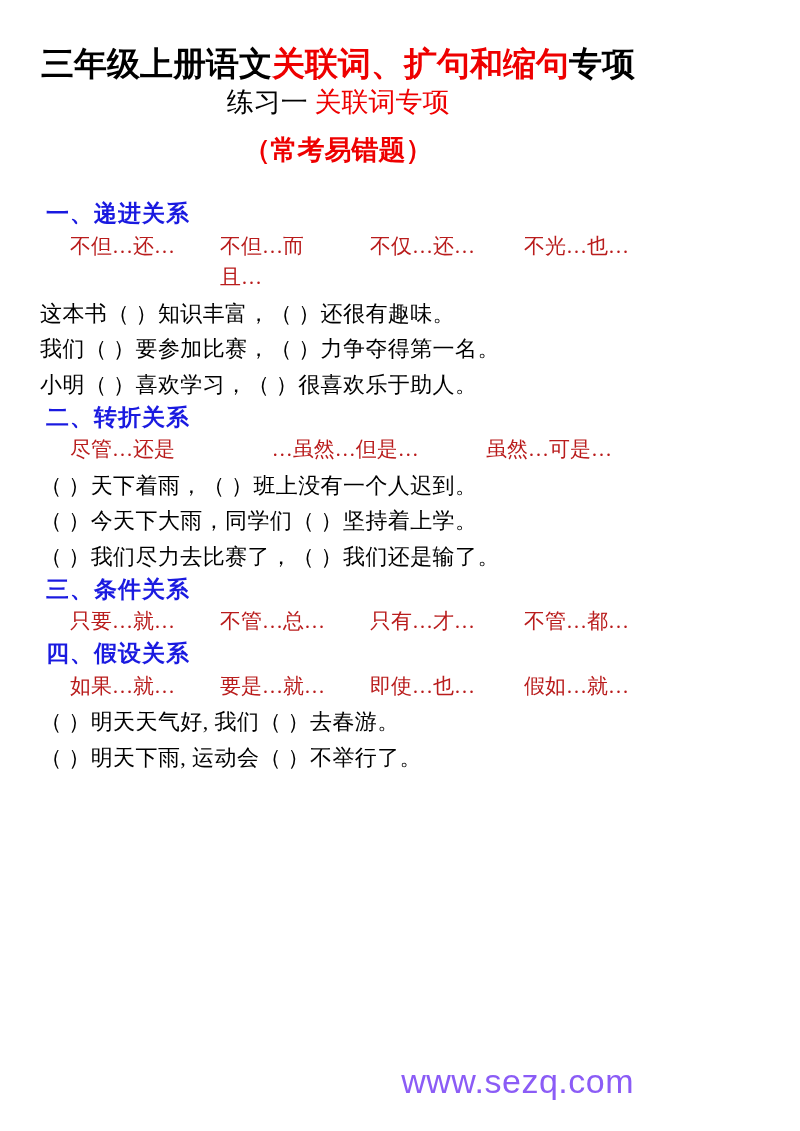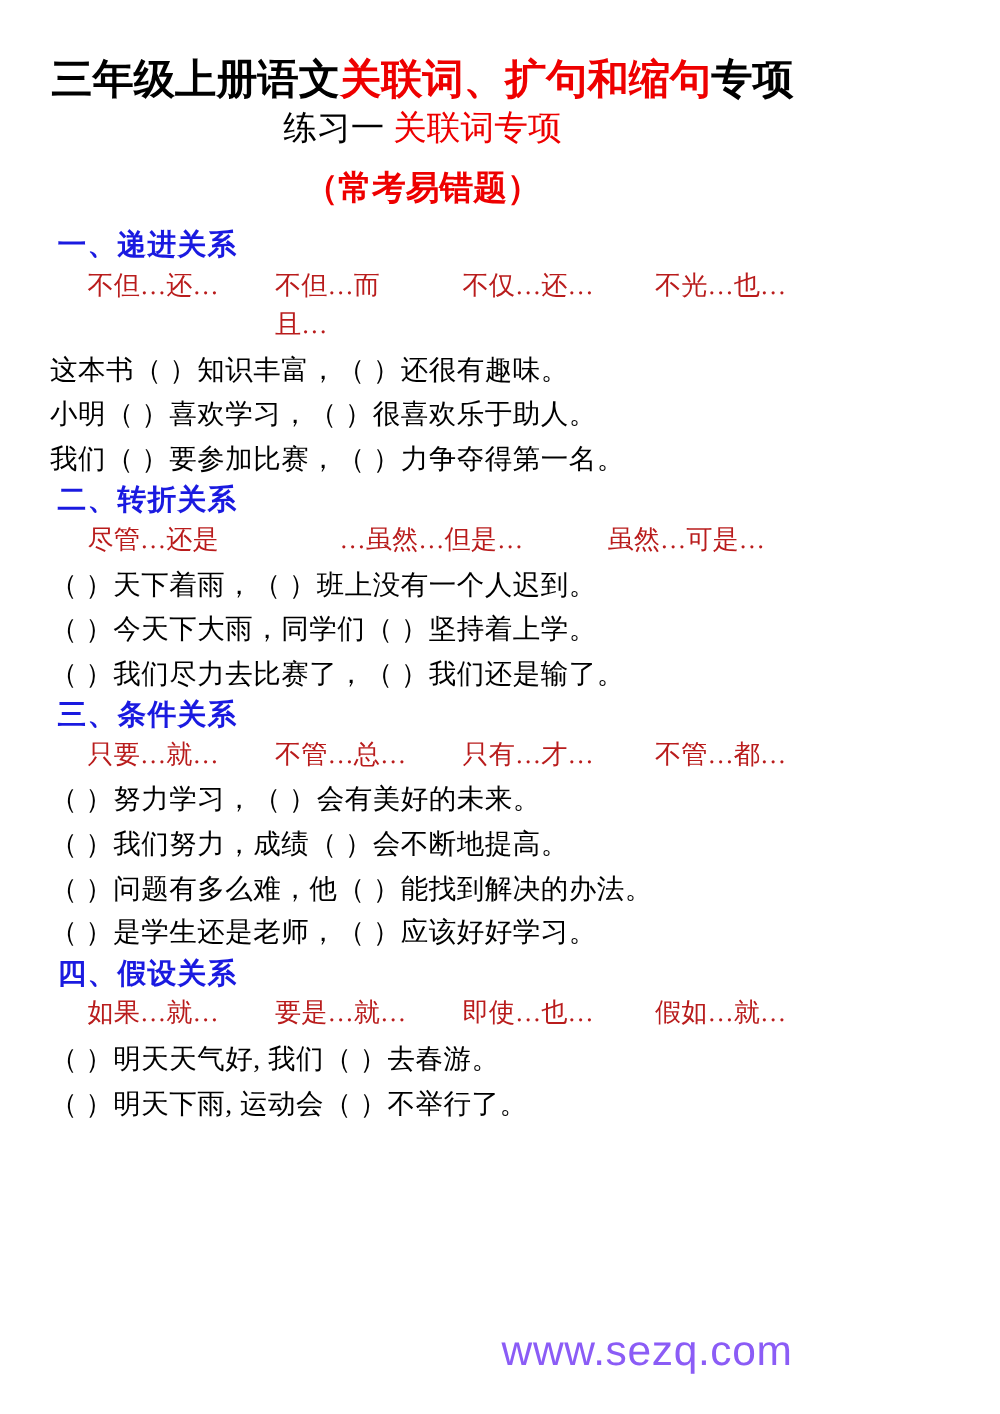--- a/index.html
+++ b/index.html
@@ -45,21 +45,21 @@
     font-size: 27px;
     font-weight: bold;
     margin-top: 18px;
     white-space: nowrap;
   }
   .t-black { color: #000000; }
   .t-red { color: #ee0000; }
 
   
   .sections {
-    margin-top: 16px;
+    margin-top: 34px;
   }
   .section {
     margin-bottom: 0px;
   }
   .section-heading {
     color: #1a1ae0;
     font-weight: bold;
     font-size: 23px;
     line-height: 1.28;
     margin: 0 0 2px 6px;
@@ -128,22 +128,22 @@
     <div class="section">
       <div class="section-heading">一、递进关系</div>
       <div class="conjunction-row cols-4">
         <span class="conj-item">不但…还…</span>
         <span class="conj-item">不但…而且…</span>
         <span class="conj-item">不仅…还…</span>
         <span class="conj-item">不光…也…</span>
       </div>
       <ul class="q-list">
         <li class="q-item">这本书（      ）知识丰富，（      ）还很有趣味。</li>
+        <li class="q-item">我们（      ）要参加比赛，（      ）力争夺得第一名。</li>
         <li class="q-item">小明（      ）喜欢学习，（   ）很喜欢乐于助人。</li>
-        <li class="q-item">我们（      ）要参加比赛，（      ）力争夺得第一名。</li>
       </ul>
     </div>
 
     <div class="section">
       <div class="section-heading">二、转折关系</div>
       <div class="conjunction-row cols-3">
         <span class="conj-item">尽管…还是</span>
         <span class="conj-item">…虽然…但是…</span>
         <span class="conj-item">虽然…可是…</span>
       </div>
@@ -155,26 +155,20 @@
     </div>
 
     <div class="section">
       <div class="section-heading">三、条件关系</div>
       <div class="conjunction-row cols-4">
         <span class="conj-item">只要…就…</span>
         <span class="conj-item">不管…总…</span>
         <span class="conj-item">只有…才…</span>
         <span class="conj-item">不管…都…</span>
       </div>
-      <ul class="q-list">
-        <li class="q-item">（      ）努力学习，（   ）会有美好的未来。</li>
-        <li class="q-item">（      ）我们努力，成绩（   ）会不断地提高。</li>
-        <li class="q-item">（      ）问题有多么难，他（   ）能找到解决的办法。</li>
-        <li class="q-item">（      ）是学生还是老师，（   ）应该好好学习。</li>
-      </ul>
     </div>
 
     <div class="section">
       <div class="section-heading">四、假设关系</div>
       <div class="conjunction-row cols-4">
         <span class="conj-item">如果…就…</span>
         <span class="conj-item">要是…就…</span>
         <span class="conj-item">即使…也…</span>
         <span class="conj-item">假如…就…</span>
       </div>

